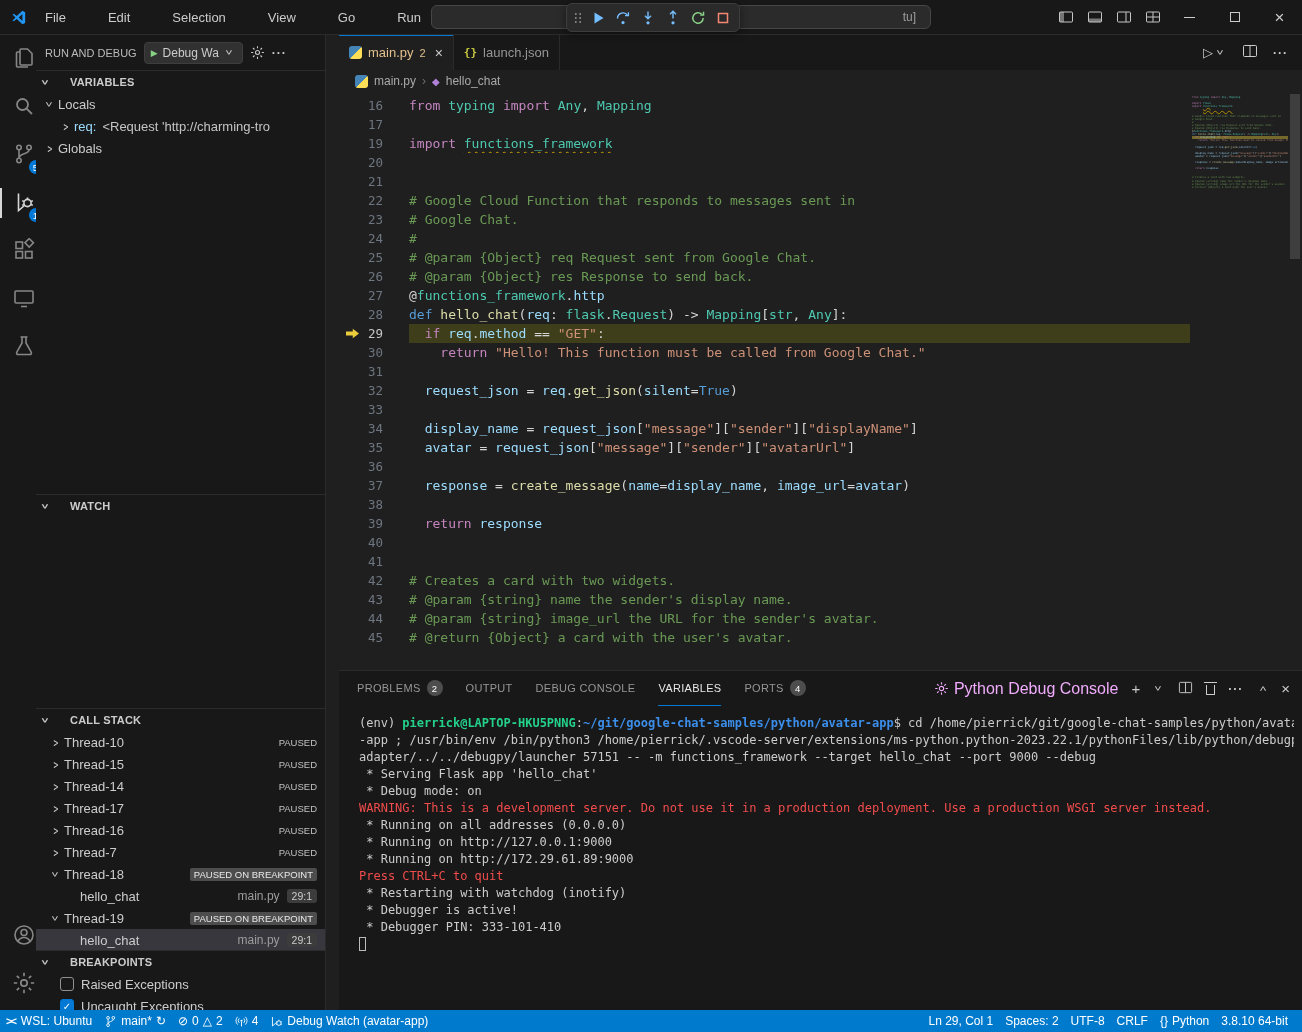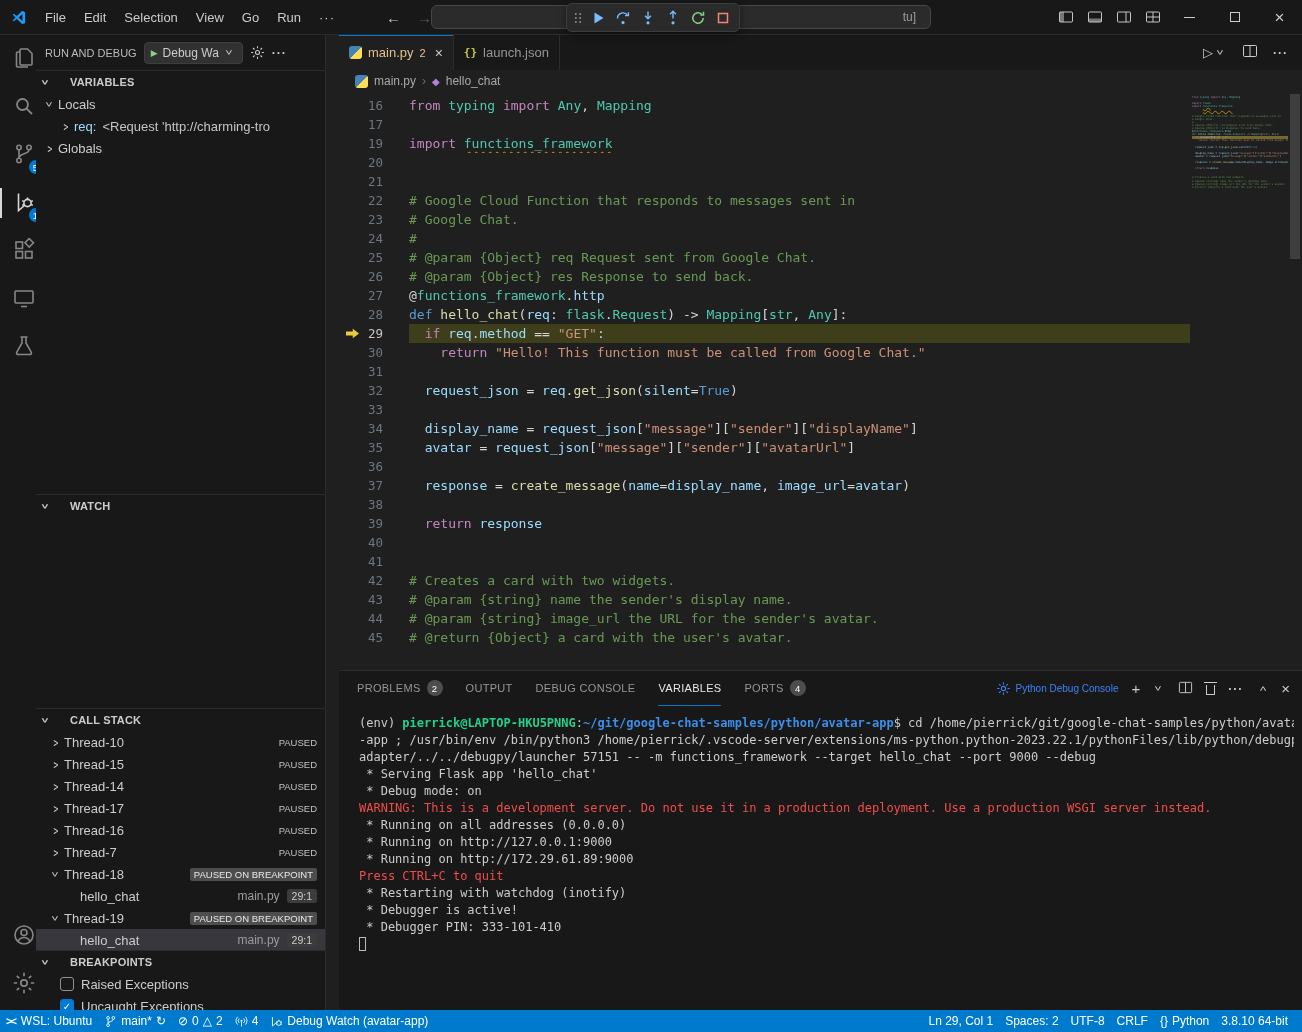--- a/index.html
+++ b/index.html
@@ -4,21 +4,21 @@
 <style>
   * { margin:0; padding:0; box-sizing:border-box; }
   body { background:#000; font-family:"Liberation Sans",sans-serif; }
   .window { position:relative; width:1302px; height:1032px; background:#1f1f1f; color:#ccc;
             font-size:13px; overflow:hidden; }
 
   
   .titlebar { position:absolute; top:0; left:0; right:0; height:35px; background:#181818;
               border-bottom:1px solid #2b2b2b; display:flex; align-items:center; }
   .tb-logo { width:36px; display:flex; justify-content:center; align-items:center; }
-  .menus { display:flex; align-items:flex-end; }
+  .menus { display:flex; align-items:flex-end;gap:24px; }
   .menu { padding:0 9px; color:#cccccc; font-size:13px; height:35px; display:flex; align-items:center; }
   .menu.more { letter-spacing:1px; }
   .tb-nav { display:flex; gap:16px; margin-left:42px; font-size:15px; color:#cccccc; }
   .tb-nav .fwd { color:#5a5a5a; }
   .cmd-center { position:absolute; left:431px; top:5px; width:500px; height:24px; background:#2b2b2b;
                 border:1px solid #464646; border-radius:6px; color:#9d9d9d; font-size:12px;
                 display:flex; align-items:center; justify-content:flex-end; padding-right:14px; }
   .debug-toolbar { position:absolute; left:566px; top:3px; height:29px; background:#2a2a2b;
                    border:1px solid #3d3d3d; border-radius:6px; box-shadow:0 2px 8px rgba(0,0,0,.45);
                    display:flex; align-items:center; padding:0 4px; gap:1px; z-index:5; }
@@ -131,21 +131,21 @@
   .panel { position:absolute; left:0; right:0; bottom:0; height:340px; background:#181818;
            border-top:1px solid #2b2b2b; }
   .panel-head { height:35px; display:flex; align-items:center; padding:0 12px 0 18px; }
   .ptab { font-size:11px; color:#969696; margin-right:23px; height:35px; display:flex; align-items:center;
           gap:6px; letter-spacing:.3px; border-bottom:1px solid transparent; }
   .ptab.active { color:#e7e7e7; border-bottom-color:#0078d4; }
   .ptab-badge { background:#4d4d4d; color:#fff; border-radius:50%; min-width:16px; height:16px; font-size:9.5px;
                 display:flex; align-items:center; justify-content:center; }
   .panel-actions { margin-left:auto; display:flex; align-items:center; gap:13px; color:#cccccc; font-size:13px; }
   .panel-actions svg { width:15px; height:15px; }
-  .pa-name { display:flex; align-items:center; gap:5px; font-size:10px; color:#3b82f6; }
+  .pa-name { display:flex; align-items:center; gap:5px; font-size:16px; color:#f0abfc; }
   .trash-ico { width:9px; height:10px; border:1px solid currentColor; border-top:none;
                border-radius:0 0 1px 1px; position:relative; margin-top:3px; }
   .trash-ico::before { content:""; position:absolute; top:-3px; left:-3px; right:-3px; height:1px; background:currentColor; }
   .terminal { position:absolute; left:0; right:0; top:35px; bottom:0; padding:9px 8px 0 20px;
               font-family:"DejaVu Sans Mono",monospace; font-size:12px; line-height:17px;
               color:#cccccc; overflow:hidden; }
   .t-line { white-space:pre; height:17px; overflow:hidden; }
   .t-green { color:#23d18b; font-weight:700; } .t-blue { color:#3b8eea; font-weight:700; }
   .t-red { color:#f14c4c; } .t-fg { color:#cccccc; }
   .t-cursor { display:inline-block; width:7px; height:14px; border:1px solid #bbbbbb; margin-top:1px; }

